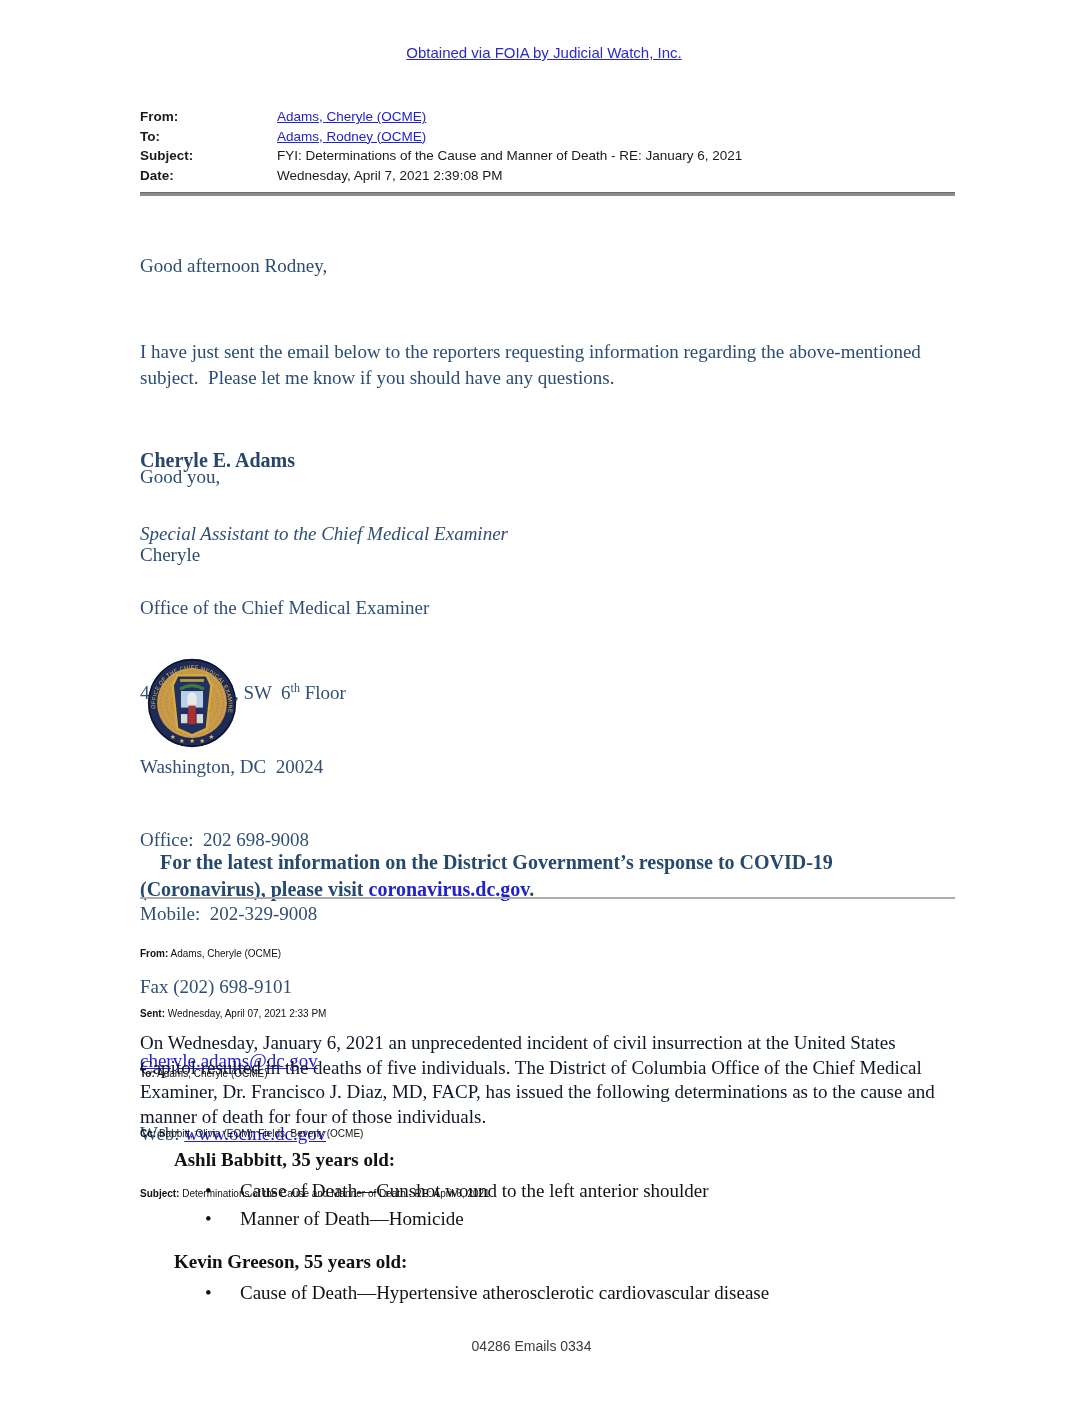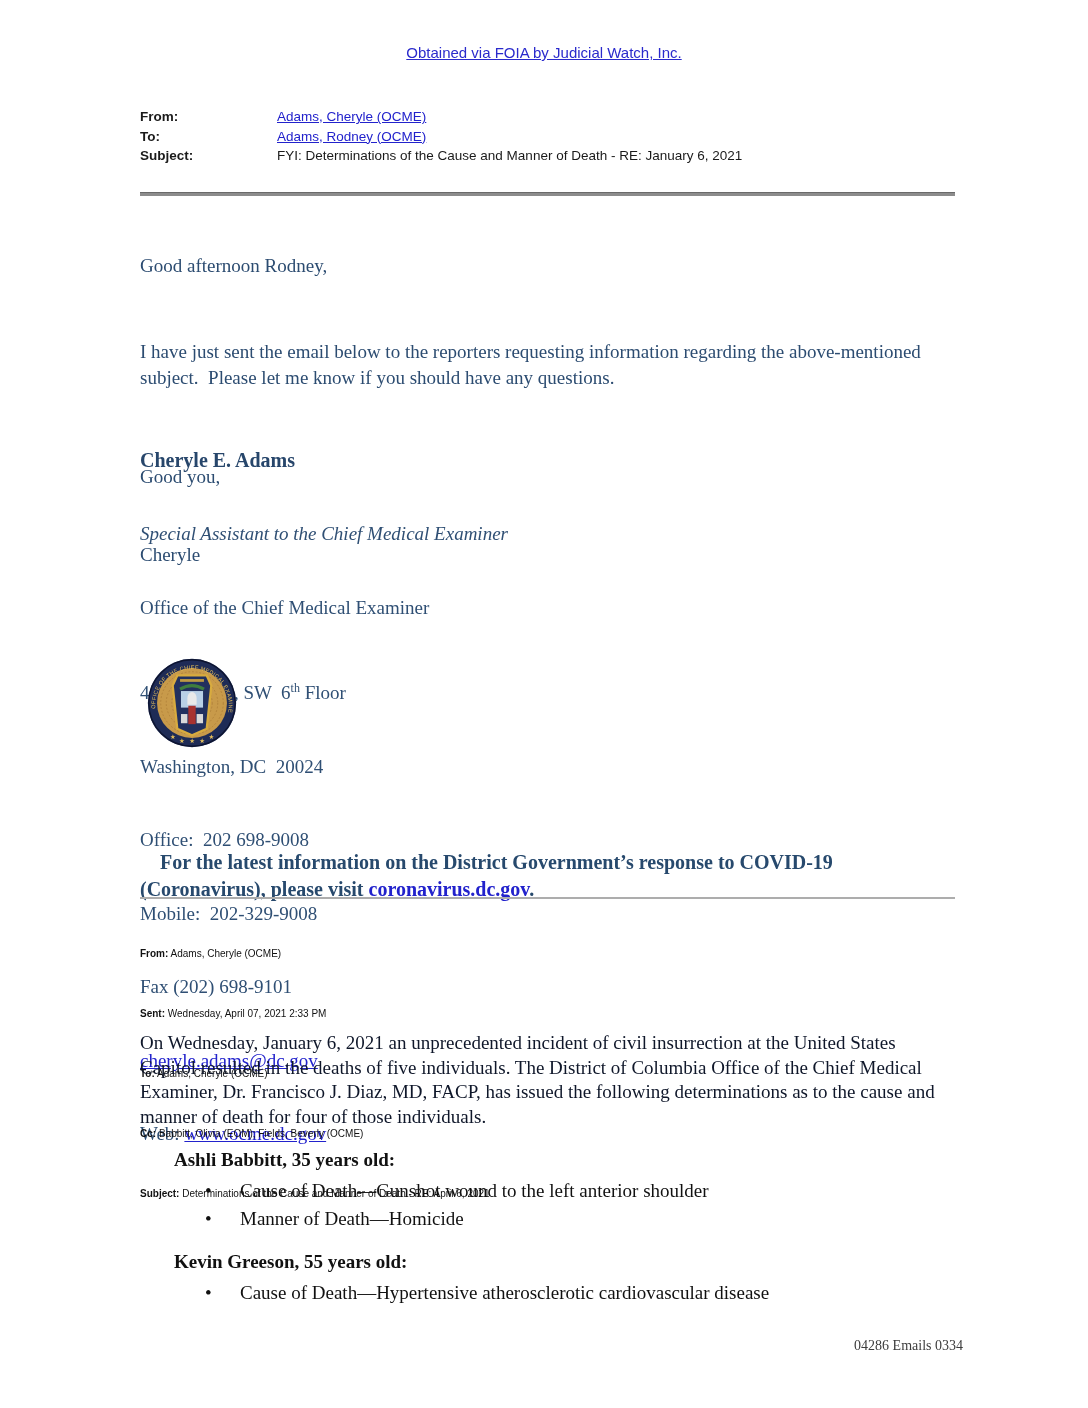--- a/index.html
+++ b/index.html
@@ -64,42 +64,46 @@
   
   .section { position: absolute; left: 174px; width: 760px; color: #111; }
   .sec-ashli { top: 1148px; }
   .sec-kevin { top: 1250px; }
   .sec-head { font-weight: bold; font-size: 19px; line-height: 24px; }
   .section ul { list-style: none; margin-top: 5px; }
   .section li { position: relative; padding-left: 66px; font-size: 19px; line-height: 27.5px; white-space: pre-wrap; }
   .section li::before { content: "\2022"; position: absolute; left: 31px; top: 0; font-size: 19px; }
 
   
-  .bates { position: absolute; top: 1338px; left: 148px; width: 815px; text-align: right;
-           font-family: Liberation Serif, serif; font-size: 14px; color: #3c3c3c; }
+  .bates { position: absolute; top: 1338px; left: 124px; width: 815px; text-align: center;
+           font-family: Liberation Sans, sans-serif; font-size: 14px; color: #3c3c3c; }
 </style>
 </head>
 <body>
 
 <div class="page">
 
   <div class="watermark">Obtained via FOIA by Judicial Watch, Inc.</div>
 
   <div class="hdr1">
     <div class="hrow">
       <span class="hlabel">From:</span>
       <a class="hlink">Adams, Cheryle (OCME)</a>
     </div>
     <div class="hrow">
       <span class="hlabel">To:</span>
       <a class="hlink">Adams, Rodney (OCME)</a>
     </div>
     <div class="hrow">
       <span class="hlabel">Subject:</span>
       <span class="hval">FYI: Determinations of the Cause and Manner of Death - RE: January 6, 2021</span>
+    </div>
+    <div class="hrow">
+      <span class="hlabel">Date:</span>
+      <span class="hval">Wednesday, April 7, 2021 2:39:08 PM</span>
     </div>
   </div>
 
   <div class="rule-thick"></div>
 
   <div class="body1">
     <p class="greeting">Good afternoon Rodney,</p>
     <p class="para">I have just sent the email below to the reporters requesting information regarding the above-mentioned subject.  Please let me know if you should have any questions.</p>
     <p class="close1">Good you,</p>
     <p class="close2">Cheryle</p>

